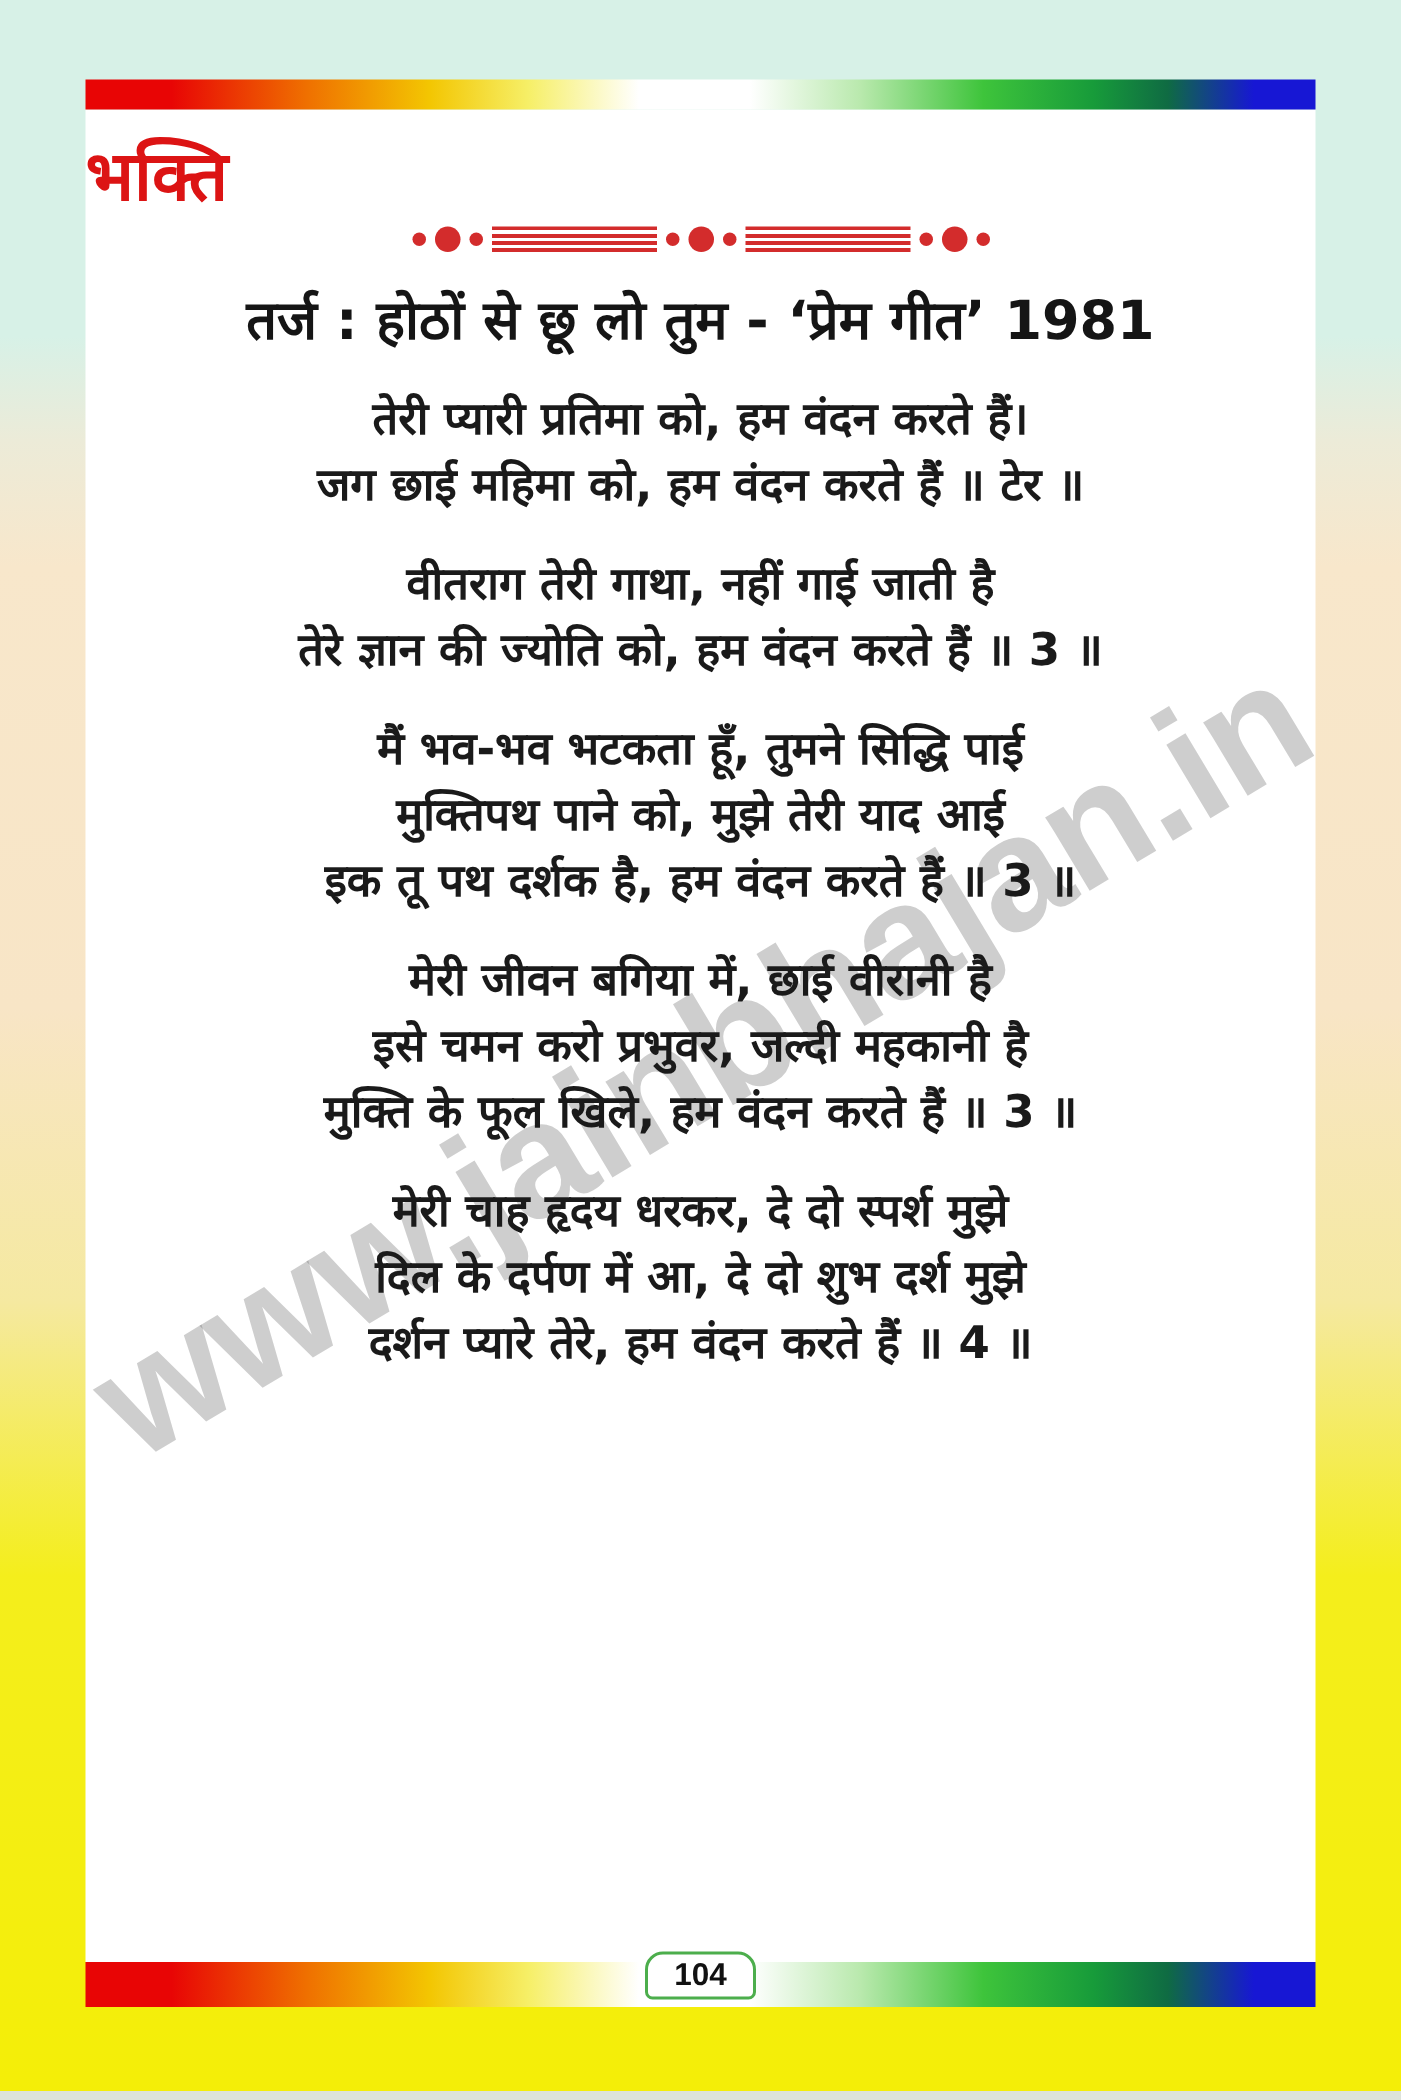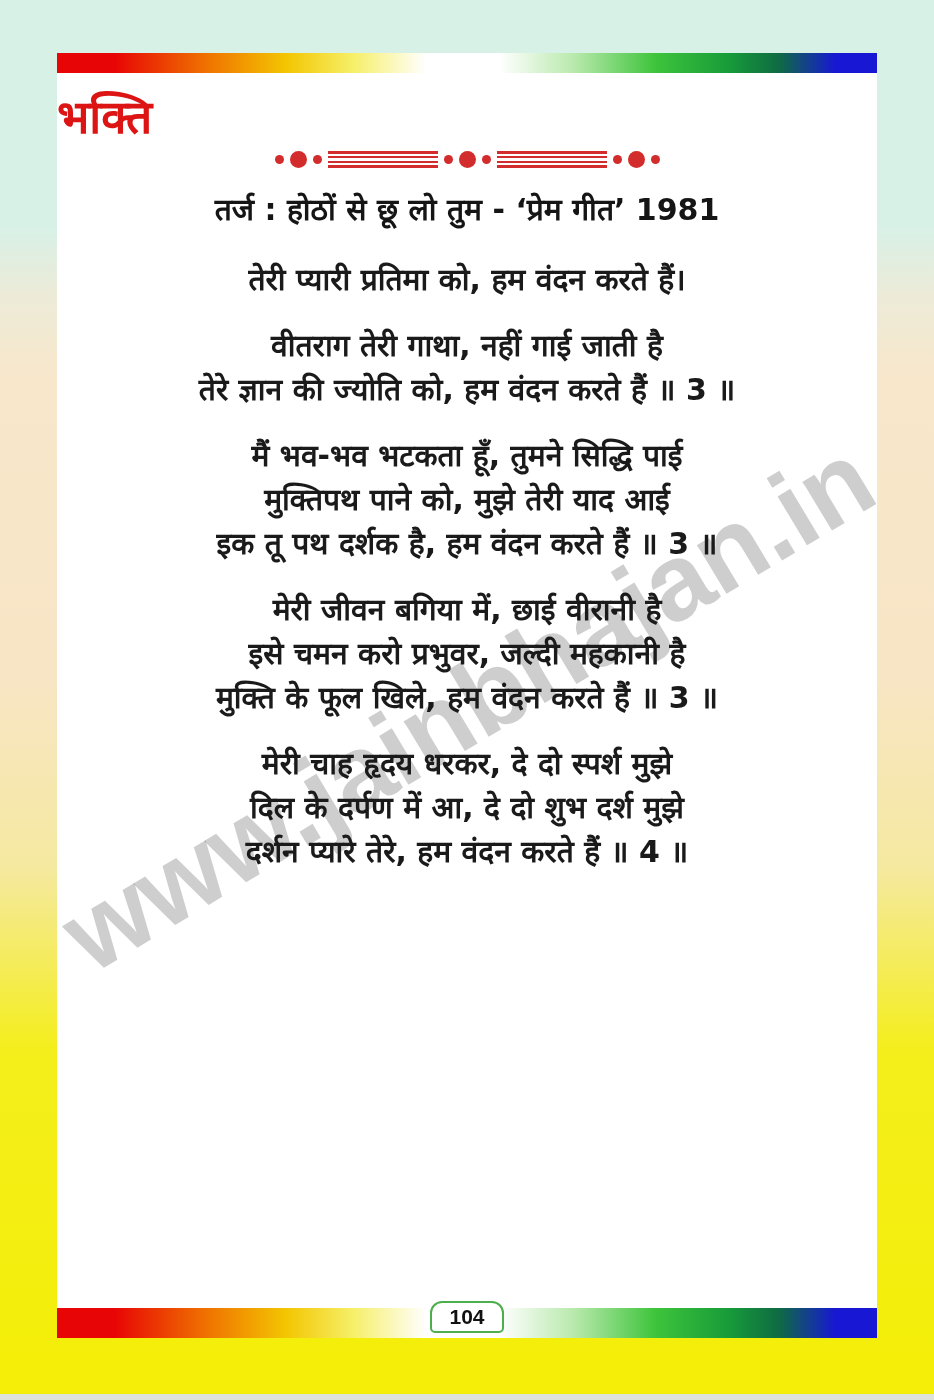--- a/index.html
+++ b/index.html
@@ -54,21 +54,21 @@
   .dot-s { width:9px; height:9px; border-radius:50%; background:#d32c2c; }
   .dot-b { width:17px; height:17px; border-radius:50%; background:#d32c2c; }
   .d-lines {
     width:110px; height:17px;
     background:repeating-linear-gradient(to bottom,
       #d32c2c 0, #d32c2c 2.6px, rgba(0,0,0,0) 2.6px, rgba(0,0,0,0) 4.8px);
   }
 
   .tune {
     position:absolute; left:0; top:188px; width:820px;
-    text-align:center; font-size:30px; font-weight:600; color:#151515;
+    text-align:center; font-size:36px; font-weight:600; color:#151515;
   }
 
   .lyrics {
     position:absolute; left:0; top:258px; width:820px;
     display:flex; flex-direction:column; gap:22px;
   }
   .stanza { text-align:center; }
   .lyric-line {
     font-size:30px; font-weight:600; color:#1a1a1a; line-height:44px;
   }
@@ -112,20 +112,21 @@
       <span class="dot-b"></span>
       <span class="dot-s"></span>
     </div>
 
     <div class="tune">तर्ज : होठों से छू लो तुम - ‘प्रेम गीत’ 1981</div>
 
     <div class="lyrics">
 
       <div class="stanza">
         <div class="lyric-line">तेरी प्यारी प्रतिमा को, हम वंदन करते हैं।</div>
+        <div class="lyric-line">जग छाई महिमा को, हम वंदन करते हैं ॥ टेर ॥</div>
       </div>
 
       <div class="stanza">
         <div class="lyric-line">वीतराग तेरी गाथा, नहीं गाई जाती है</div>
         <div class="lyric-line">तेरे ज्ञान की ज्योति को, हम वंदन करते हैं ॥ 3 ॥</div>
       </div>
 
       <div class="stanza">
         <div class="lyric-line">मैं भव-भव भटकता हूँ, तुमने सिद्धि पाई</div>
         <div class="lyric-line">मुक्तिपथ पाने को, मुझे तेरी याद आई</div>

